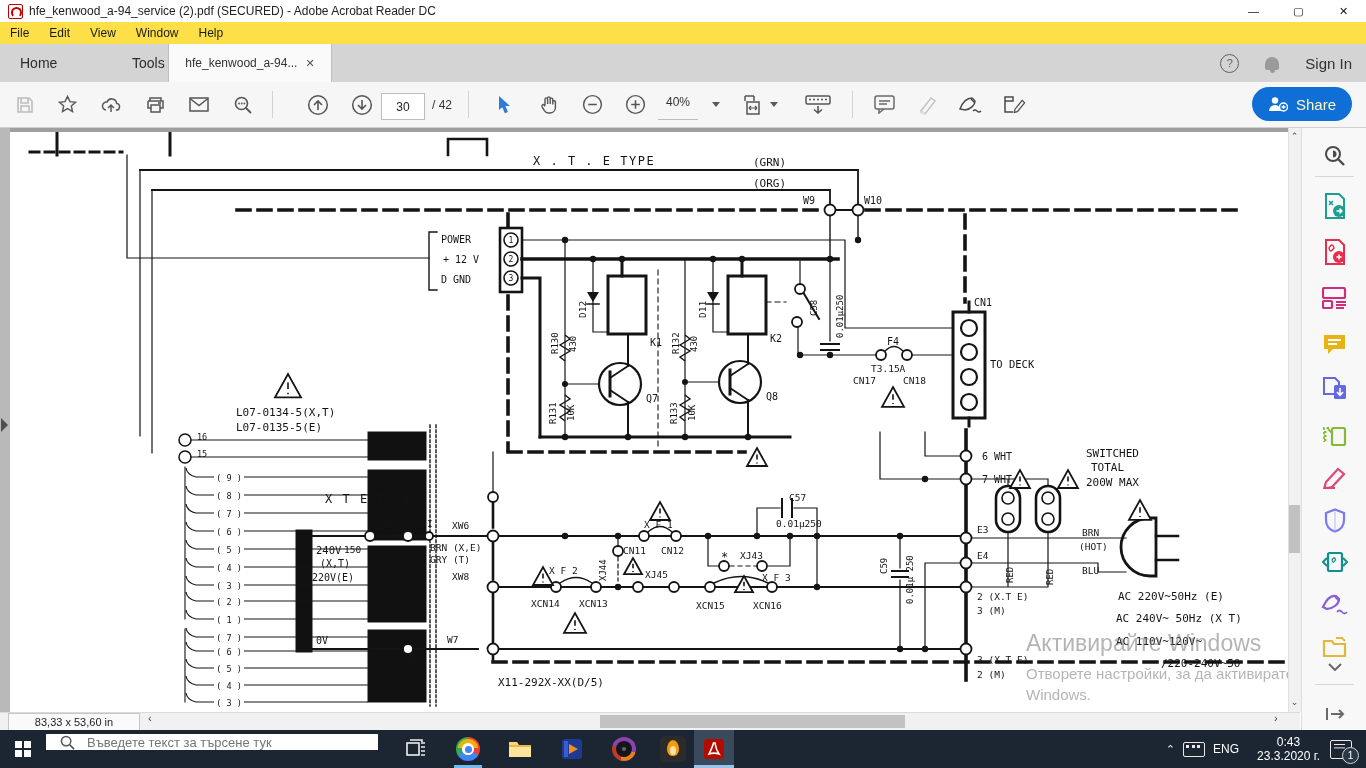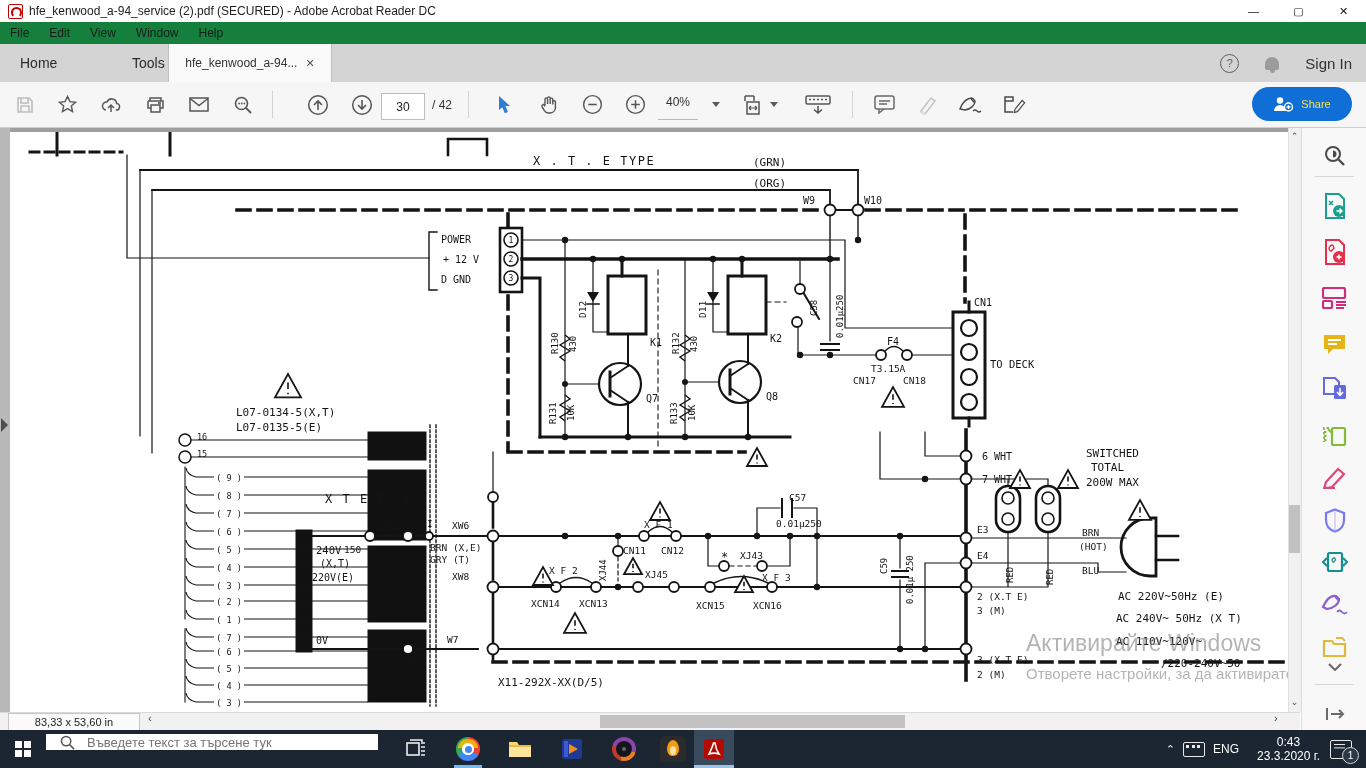--- a/index.html
+++ b/index.html
@@ -5,40 +5,40 @@
   html,body{margin:0;padding:0;width:1366px;height:768px;overflow:hidden;
     font-family:"Liberation Sans",sans-serif;-webkit-font-smoothing:antialiased;}
   .abs{position:absolute;}
   
   #titlebar{left:0;top:0;width:1148px;height:22px;background:#ffffff;display:flex;align-items:center;}
   #titlebar .app-ico{width:13px;height:13px;margin:0 6px 0 8px;background:#fff;border:1px solid #c00000;border-radius:2px;position:relative;}
   #titlebar .app-ico:after{content:"";position:absolute;left:2px;top:2px;width:7px;height:7px;border:2px solid #c00000;border-radius:50%;border-bottom-color:transparent;}
   #titlebar .ttl{font-size:12px;color:#222;}
   #win-controls{position:absolute;right:0;top:0;height:22px;display:flex;}
   #win-controls span{width:45px;height:22px;display:flex;align-items:center;justify-content:center;font-size:11px;color:#111;}
-  #menubar{left:0;top:22px;width:1366px;height:22px;background:#15803d;display:flex;align-items:center;border-bottom:3px solid #eab308;}
+  #menubar{left:0;top:22px;width:1366px;height:22px;background:#fde047;display:flex;align-items:center;border-bottom:3px solid #eab308;}
   #menubar span{font-size:12px;color:#1a1a1a;padding:0 10px;}
   
   #tabbar{left:0;top:44px;width:1366px;height:38px;background:#d4d4d4;}
   .tab-plain{position:absolute;top:0;height:38px;display:flex;align-items:center;font-size:14px;color:#2b2b2b;}
   #tab-doc{position:absolute;left:168px;top:0;width:162px;height:38px;background:#fafafa;display:flex;align-items:center;justify-content:center;font-size:12px;color:#333;border-left:1px solid #bfbfbf;border-right:1px solid #bfbfbf;}
   #tab-doc .x{margin-left:8px;color:#555;font-size:11px;}
   #signin-zone{position:absolute;right:14px;top:0;height:38px;display:flex;align-items:center;gap:26px;}
   .q-circle{width:17px;height:17px;border:1.4px solid #5f5f5f;border-radius:50%;color:#5f5f5f;font-size:11px;display:flex;align-items:center;justify-content:center;}
   .bell{width:14px;height:13px;background:#9b9b9b;border-radius:7px 7px 2px 2px;position:relative;}
   .bell:after{content:"";position:absolute;left:4.5px;bottom:-3px;width:5px;height:3px;background:#9b9b9b;border-radius:0 0 3px 3px;}
   #signin-label{font-size:15px;color:#323232;}
   
   #toolbar{left:0;top:82px;width:1366px;height:45px;background:#f6f6f6;border-bottom:1px solid #cfcfcf;}
   .tbi{position:absolute;top:0;height:45px;display:flex;align-items:center;justify-content:center;}
   .tsep{position:absolute;top:9px;width:1px;height:27px;background:#d2d2d2;}
   #page-box{position:absolute;left:381px;top:11px;width:38px;height:23px;background:#fff;border:1px solid #bdbdbd;font-size:12px;text-align:center;color:#222;font-family:"Liberation Sans",sans-serif;}
   .tb-text{font-size:12px;color:#333;}
   .caret{width:0;height:0;border-left:4px solid transparent;border-right:4px solid transparent;border-top:5px solid #5a5a5a;display:inline-block;}
-  #share-btn{position:absolute;right:14px;top:5px;width:100px;height:34px;background:#0f6fd7;border-radius:17px;display:flex;align-items:center;justify-content:center;gap:8px;color:#fde047;font-size:11px;}
+  #share-btn{position:absolute;right:14px;top:5px;width:100px;height:34px;background:#0f6fd7;border-radius:17px;display:flex;align-items:center;justify-content:center;gap:8px;color:#fef9c3;font-size:15px;}
   
   #doc-area{left:0;top:128px;width:1300px;height:584px;background:#9f9f9f;}
   #left-strip{left:0;top:128px;width:10px;height:584px;background:#b9b9b9;}
   #left-handle{left:1px;top:418px;width:0;height:0;border-top:7px solid transparent;border-bottom:7px solid transparent;border-left:7px solid #4f4f4f;}
   #page-svg{position:absolute;left:10px;top:132px;background:#ffffff;}
   #watermark{left:1026px;top:630px;color:rgba(118,118,118,0.55);pointer-events:none;}
   #watermark .w1{font-size:23px;}
   #watermark .w2{font-size:15px;margin-top:8px;}
   #watermark .w3{font-size:15px;margin-top:4px;}
   
@@ -595,20 +595,21 @@
       <polygon points="1058,488 1078,488 1068,470" fill="#fff" stroke="#141414" stroke-width="1.8"></polygon>
       <path d="M1068,476.5 V481.5 M1068,484.5 V485.5" stroke="#141414" stroke-width="1.6"></path>
       <polygon points="1129,519.8 1151,519.8 1140,500" fill="#fff" stroke="#141414" stroke-width="1.8"></polygon>
       <path d="M1140,507.15 V512.65 M1140,515.95 V517.05" stroke="#141414" stroke-width="1.6"></path>
     </g>
 </svg>
 
 <div class="abs" id="watermark">
   <div class="w1">Активирайте Windows</div>
   <div class="w2">Отворете настройки, за да активирате</div>
+  <div class="w3">Windows.</div>
 </div>
 
 <div class="abs" id="vscroll"></div>
 <div class="scr-gl" style="left:1288px;top:131px;">⌃</div>
 <div class="scr-gl" style="left:1288px;top:697px;">⌄</div>
 <div class="abs" id="vthumb"></div>
 <div class="abs" id="panel-collapse"></div>
 
 <div class="abs" id="hscroll-row"></div>
 <div class="abs" id="dim-box">83,33 x 53,60 in</div>

